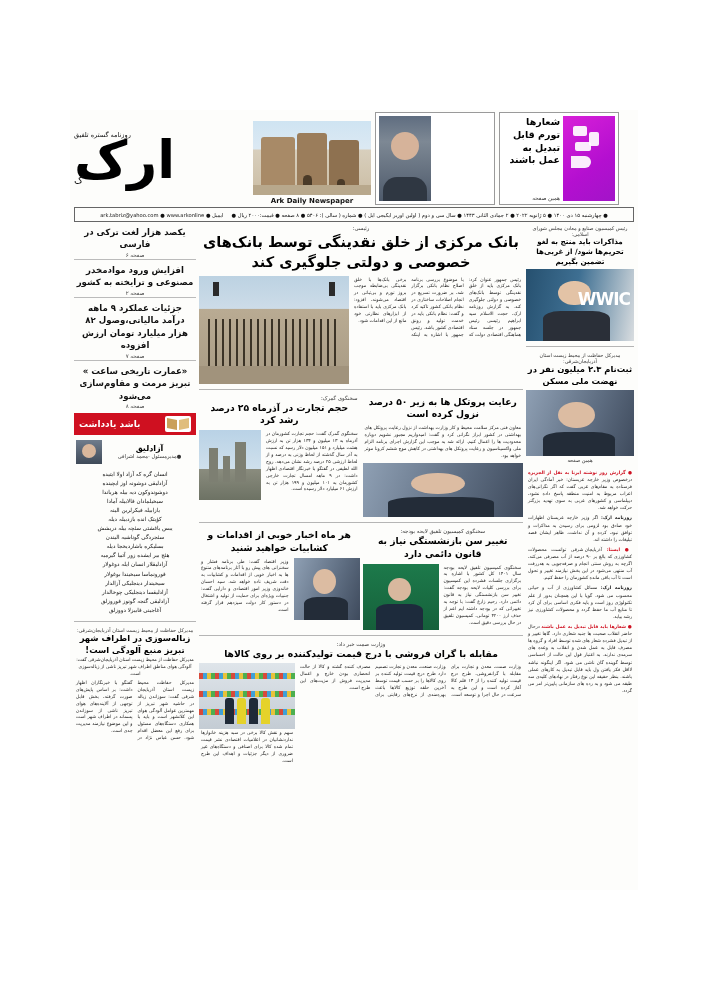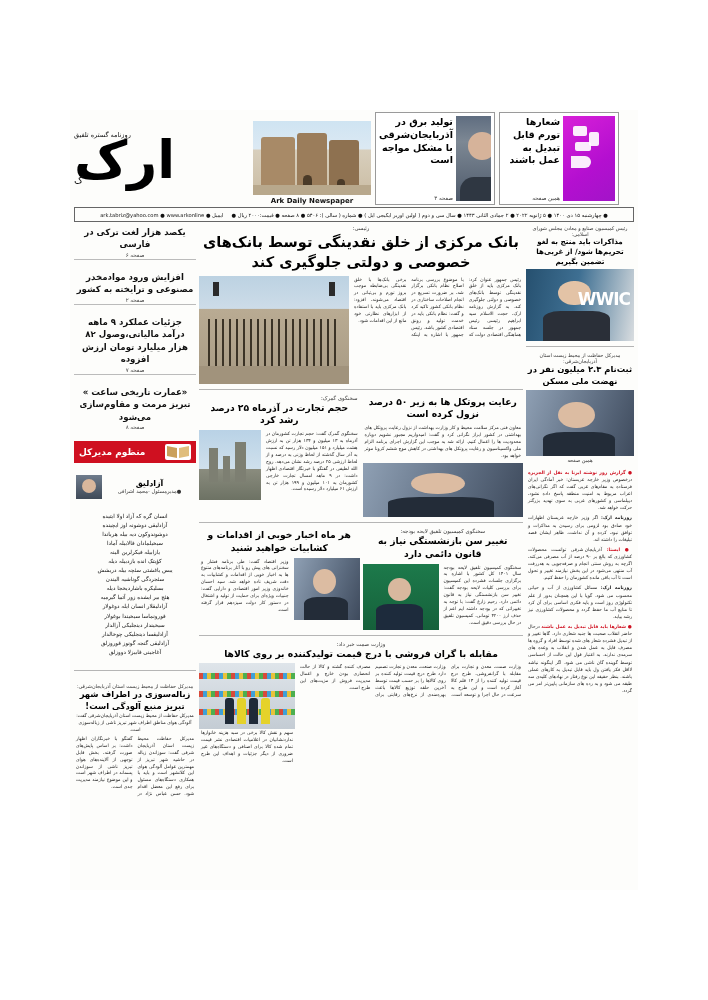--- a/index.html
+++ b/index.html
@@ -38,21 +38,21 @@
   .pic-man{background:linear-gradient(#5f6d80 0%,#7d8894 30%,#4e5a6b 100%);position:relative;overflow:hidden;}
   .pic-man:after{content:"";position:absolute;left:12px;top:16px;width:28px;height:28px;border-radius:50%;background:#d6b39a;}
   .pic-man:before{content:"";position:absolute;left:4px;bottom:0;width:44px;height:24px;border-radius:14px 14px 0 0;background:#2f3742;}
   .pic-purple{background:linear-gradient(145deg,#d820d8,#b40fd0 60%,#a214c8);position:relative;overflow:hidden;}
   .pic-purple span{position:absolute;background:#fff;border-radius:2px;opacity:.92;}
   
   .infobar{border:1px solid #666;margin:2px 4px 0 4px;height:13px;display:flex;align-items:center;justify-content:center;font-size:5.2px;color:#111;letter-spacing:0;}
   .infobar span{white-space:nowrap;}
   
   .content{display:flex;flex-direction:row-reverse;gap:3px;padding:3px 4px 4px 4px;box-sizing:border-box;height:662px;}
-  .col-right{width:122px;display:flex;flex-direction:column;gap:10px;}
+  .col-right{width:122px;display:flex;flex-direction:column;gap:3px;}
   .col-mid{flex:1;display:flex;flex-direction:column;gap:3px;}
   .col-left{width:108px;display:flex;flex-direction:column;gap:3px;}
   
   .rt-item{text-align:center;padding:1px 2px;border-bottom:1px solid #bbb;}
   .rt-title{font-size:8.6px;font-weight:bold;line-height:1.45;color:#111;}
   .rt-page{font-size:5.5px;color:#444;margin-top:1px;}
   .redbar{background:#cf1020;color:#fff;font-size:9px;font-weight:bold;text-align:left;padding:3px 5px;display:flex;align-items:center;justify-content:space-between;}
   .redbar .rb-icon{width:26px;height:16px;background:#fff;border-radius:2px;position:relative;overflow:hidden;flex:none;}
   .book-icon:before{content:"";position:absolute;left:2px;top:3px;width:10px;height:10px;background:#caa05a;transform:skewY(12deg);}
   .book-icon:after{content:"";position:absolute;right:2px;top:3px;width:10px;height:10px;background:#e0bd7c;transform:skewY(-12deg);}
@@ -120,24 +120,20 @@
         <div class="tower t2"></div>
         <div class="tower t3"></div>
         <div class="arch-hole" style="left:50px;width:9px;height:20px;"></div>
         <div class="arch-hole" style="left:84px;width:8px;height:16px;"></div>
         <div class="ground"></div>
       </div>
       <div class="arch-cap">Ark Daily Newspaper</div>
     </div>
 
     <div class="teaser-box">
-      <div class="teaser-txt">
-        <div class="teaser-title">تولید برق در آذربایجان‌شرقی با مشکل مواجه است</div>
-        <div class="teaser-page">صفحه ۳</div>
-      </div>
       <div class="teaser-pic pic-man"></div>
     </div>
 
     <div class="teaser-box">
       <div class="teaser-txt">
         <div class="teaser-title">شعارها تورم قابل تبدیل به عمل باشند</div>
         <div class="teaser-page">همین صفحه</div>
       </div>
       <div class="teaser-pic pic-purple">
         <span style="left:10px;top:10px;width:14px;height:10px;"></span>
@@ -170,21 +166,21 @@
         <div class="rt-title">جزئیات عملکرد ۹ ماهه درآمد مالیاتی،وصول ۸۲ هزار میلیارد تومان ارزش افزوده</div>
         <div class="rt-page">صفحه ۷</div>
       </div>
       <div class="rt-item" style="border-bottom:none;">
         <div class="rt-title">«عمارت تاریخی ساعت » تبریز مرمت و مقاوم‌سازی می‌شود</div>
         <div class="rt-page">صفحه ۸</div>
       </div>
 
       <div class="redbar">
         <div class="rb-icon book-icon"></div>
-        <span>منظوم مدیرکل</span>
+        <span>باشد یادداشت</span>
       </div>
 
       <div class="byline-block">
         <div class="byline-pic"></div>
         <div class="byline-txt">
           <div class="byline-name">آزادلیق</div>
           <div class="byline-role">●مدیرمسئول -محمد اشرافی</div>
         </div>
       </div>
 

